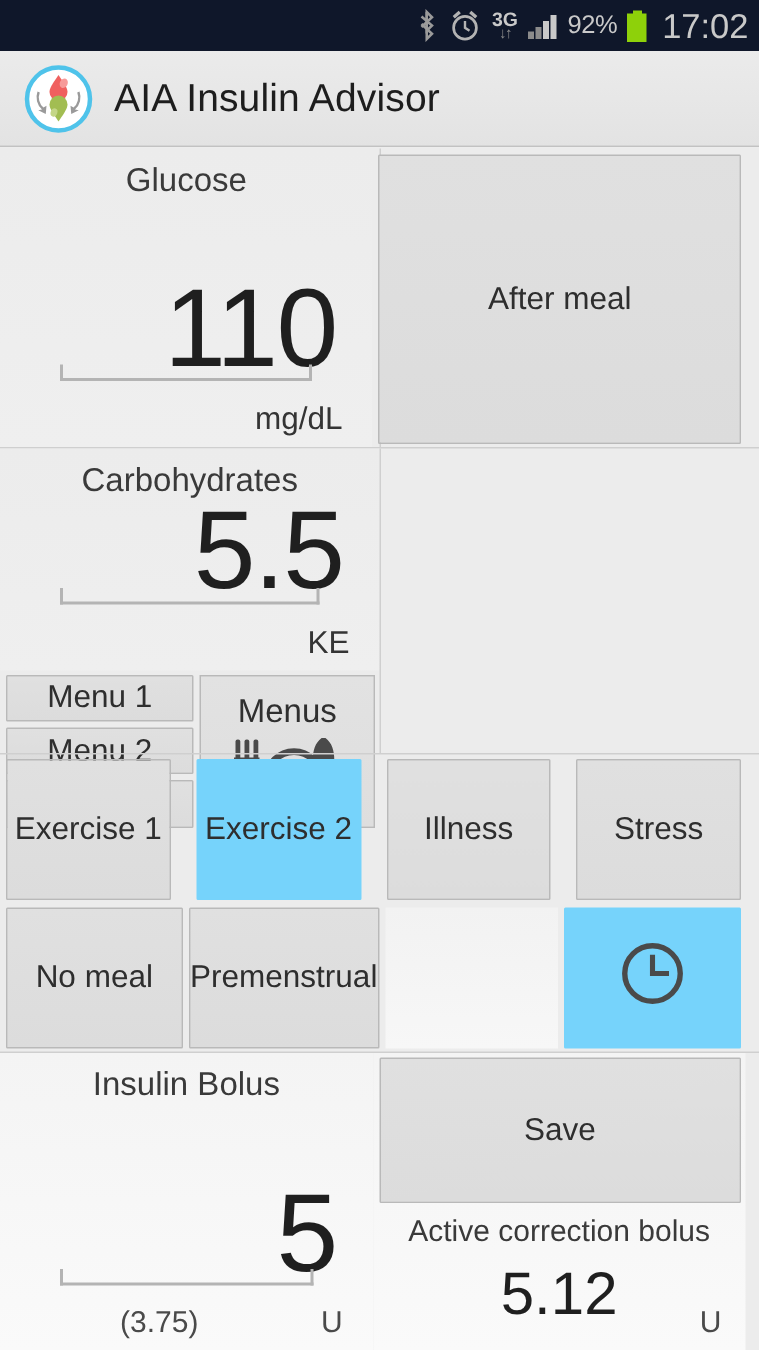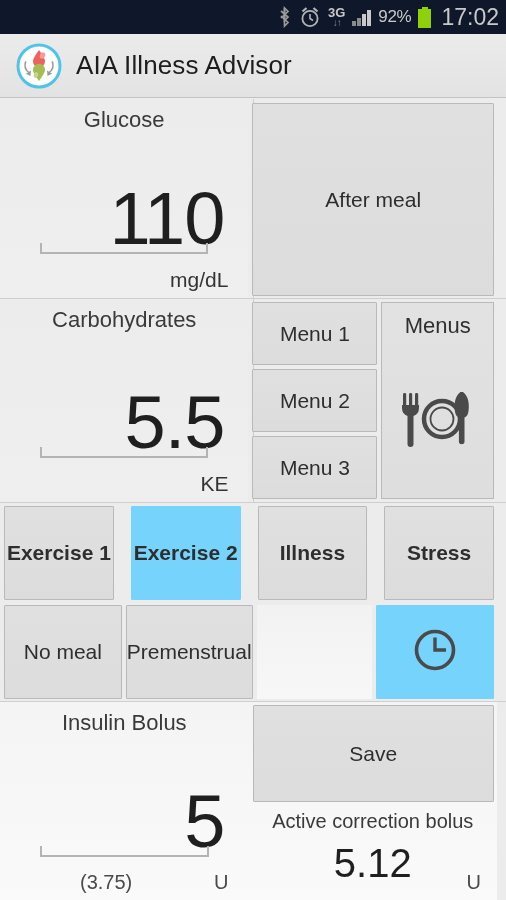--- a/index.html
+++ b/index.html
@@ -151,21 +151,21 @@
       <svg width="46" height="46" viewBox="0 0 46 46">
         <circle cx="23" cy="23" r="21" fill="#ffffff" stroke="#4fc3ea" stroke-width="3"></circle>
         <path d="M9 18 a11 11 0 0 0 3 12 l-2.5 0.5 l5 2.5 l0.5 -5.5 l-2 1.2 a9 9 0 0 1 -2.5 -10 z" fill="#9a9a9a"></path>
         <path d="M37 18 a11 11 0 0 1 -3 12 l2.5 0.5 l-5 2.5 l-0.5 -5.5 l2 1.2 a9 9 0 0 0 2.5 -10 z" fill="#9a9a9a"></path>
         <path d="M23 7 C27.5 13.5 29 16 29 18.3 A6 6 0 0 1 17 18.3 C17 16 18.5 13.5 23 7 Z" fill="#f0605f"></path>
         <ellipse cx="26.5" cy="12.5" rx="2.6" ry="3.3" fill="#f79a99" transform="rotate(25 26.5 12.5)"></ellipse>
         <path d="M23 38 C18.5 31.5 17 29 17 26.7 A6 6 0 0 1 29 26.7 C29 29 27.5 31.5 23 38 Z" fill="#a2bd52"></path>
         <ellipse cx="20" cy="32" rx="2.2" ry="2.9" fill="#c4d687" transform="rotate(20 20 32)"></ellipse>
       </svg>
     </span>
-    <span class="apptitle">AIA Illness Advisor</span>
+    <span class="apptitle">AIA Insulin Advisor</span>
   </div>
 
   <div class="main">
 
     <div class="row" style="top:0; height:199px;">
       <div class="half">
         <div class="field-pane">
           <div class="field-label">Glucose</div>
           <div class="field-valwrap">
             <div class="field-val">110</div>
@@ -174,21 +174,21 @@
           <div class="field-unit">mg/dL</div>
         </div>
       </div>
       <div class="sep-v" style="left:253px;"></div>
       <div class="half" style="padding:4px 3px 2px 4px; display:flex; flex-direction:column; gap:4px;">
         <div class="btn" style="flex:1;">After meal</div>
       </div>
     </div>
     <div class="sep-h" style="top:199px;"></div>
 
-    <div class="row" style="top:200px; height:203px;">
+    <div class="row" style="top:200px; height:203px;flex-direction:column;">
       <div class="half">
         <div class="field-pane">
           <div class="field-label">Carbohydrates</div>
           <div class="field-valwrap">
             <div class="field-val">5.5</div>
             <div class="underline"></div>
           </div>
           <div class="field-unit">KE</div>
         </div>
       </div>
@@ -216,21 +216,21 @@
               <circle cx="47" cy="32" r="11.5" fill="none" stroke="#4a4a4a" stroke-width="1.8"></circle>
 
               <path d="M76 5 c5.5 4 6.5 12 5.5 19 c-0.5 4 -2 6 -4 6.5 v24 a2.8 2.8 0 0 1 -5.6 0 v-24 c-2 -0.5 -3.5 -2.5 -4 -6.5 c-1 -7 0 -15 5.5 -19 z" fill="#4a4a4a" transform="translate(-8,0)"></path>
             </svg>
           </div>
         </div>
       </div>
     </div>
     <div class="sep-h" style="top:403px;"></div>
 
-    <div class="row" style="top:404px; height:99px; padding:3px 3px 2px 4px; gap:17px;font-weight:bold;">
+    <div class="row" style="top:404px; height:99px; padding:3px 3px 2px 4px; gap:17px;">
       <div class="btn" style="flex:1;">Exercise 1</div>
       <div class="btn sel" style="flex:1;">Exercise 2</div>
       <div class="btn" style="flex:1;">Illness</div>
       <div class="btn" style="flex:1;">Stress</div>
     </div>
 
     <div class="row" style="top:503px; height:99px; padding:3px 3px 2px 4px; gap:4px;">
       <div class="btn" style="flex:1;">No meal</div>
       <div class="btn" style="flex:1;">Premenstrual</div>
       <div class="blankcell" style="flex:1;"></div>

